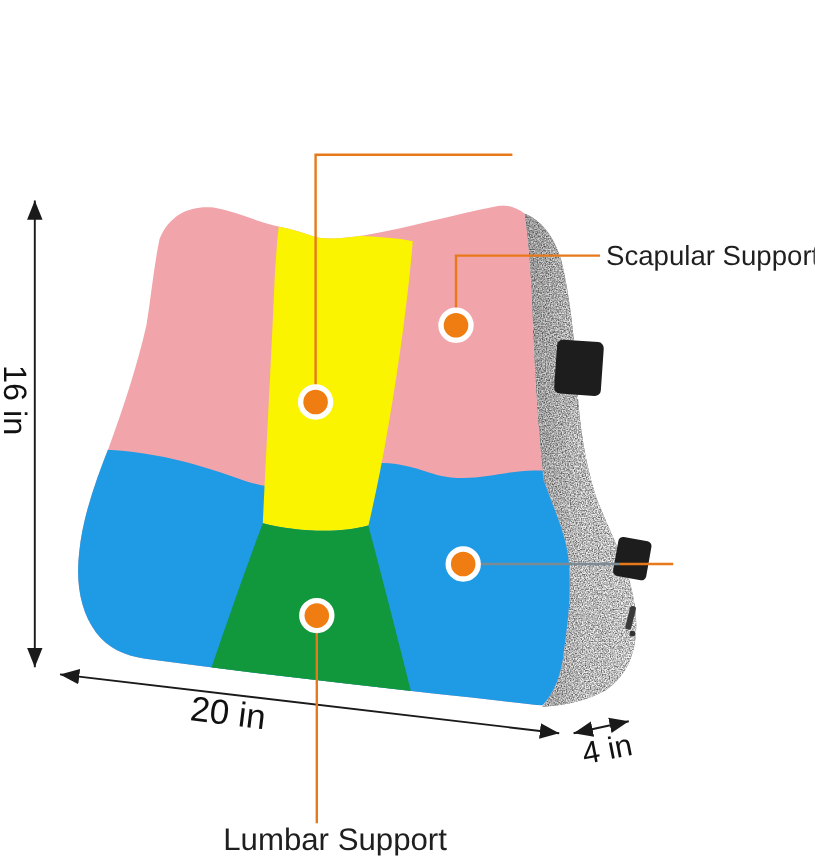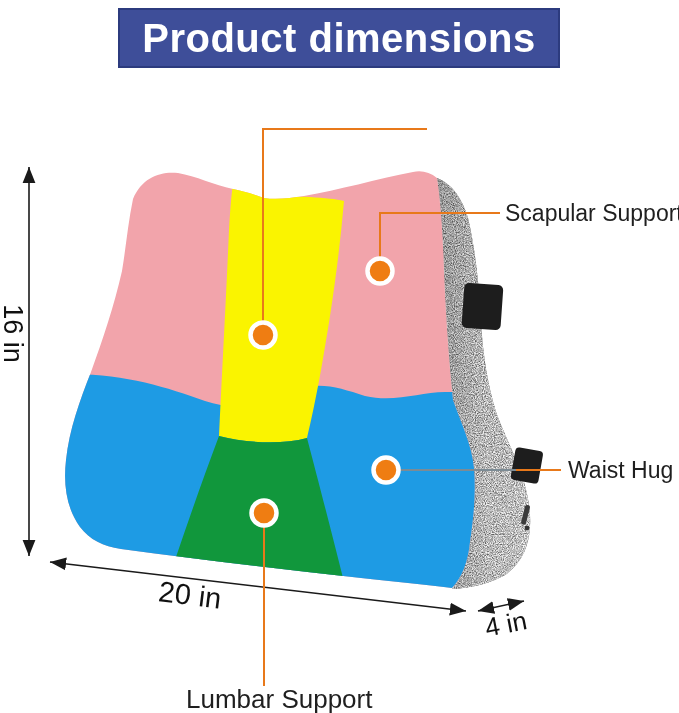--- a/index.html
+++ b/index.html
@@ -91,25 +91,21 @@
     </g>
 
     <g stroke="#FFFFFF" stroke-width="4.5">
       <circle cx="263" cy="335" r="12.5" fill="#EF7D12"></circle>
       <circle cx="380" cy="271" r="12.5" fill="#EF7D12"></circle>
       <circle cx="386" cy="470" r="12.5" fill="#EF7D12"></circle>
       <circle cx="264" cy="513" r="12.5" fill="#EF7D12"></circle>
     </g>
   </svg>
 
-  <div class="banner">
-    <span class="t">Product dimensions</span>
-  </div>
 
   <div class="lbl lbl-scapular">Scapular Support</div>
-  <div class="lbl lbl-waist">Waist Hug</div>
   <div class="lbl lbl-lumbar">Lumbar Support</div>
 
   <div class="dim dim-h">16 in</div>
   <div class="dim dim-w">20 in</div>
   <div class="dim dim-d">4 in</div>
 
 </div>
 
 </body></html>

